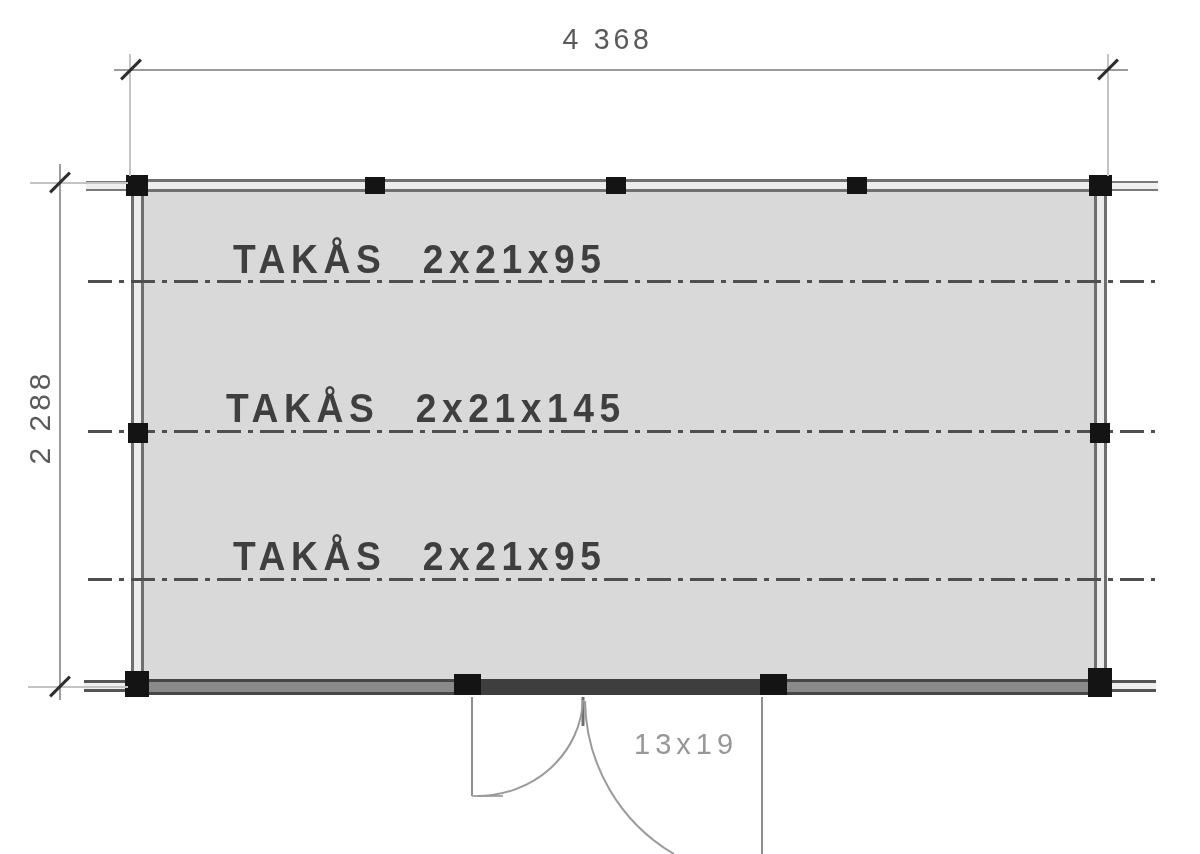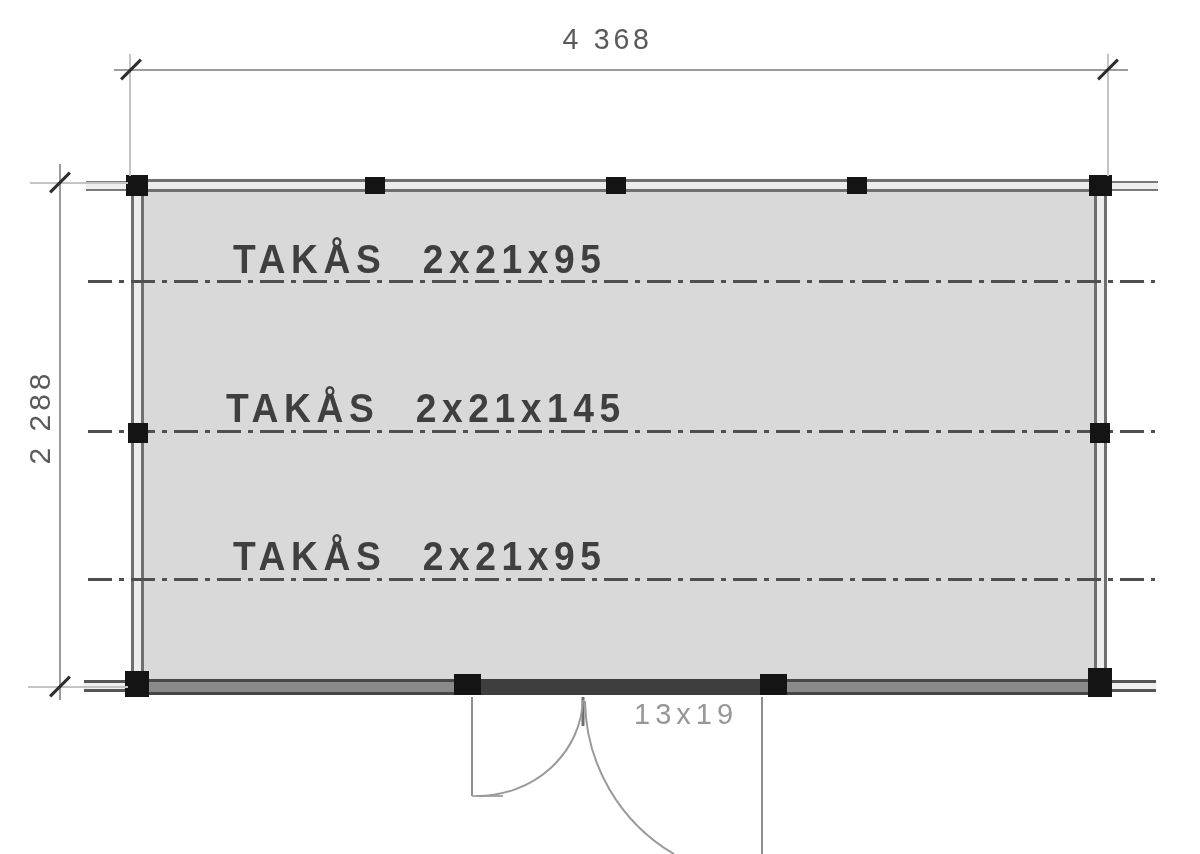--- a/index.html
+++ b/index.html
@@ -116,15 +116,15 @@
 
   <svg id="door-svg" width="1200" height="854" viewBox="0 0 1200 854">
     <line x1="472" y1="697" x2="472" y2="796" stroke="#8f8f8f" stroke-width="2"></line>
     <line x1="472" y1="796" x2="503" y2="796" stroke="#a8a8a8" stroke-width="2"></line>
     <line x1="583" y1="697" x2="583" y2="726" stroke="#6e6e6e" stroke-width="3"></line>
     <line x1="762" y1="697" x2="762" y2="854" stroke="#8f8f8f" stroke-width="2"></line>
     <path d="M 583 700 A 106 100 0 0 1 477 796" fill="none" stroke="#9a9a9a" stroke-width="2"></path>
     <path d="M 585 701 A 180 180 0 0 0 674 854" fill="none" stroke="#9a9a9a" stroke-width="2"></path>
   </svg>
 
-  <div class="door-label" style="left:634px;top:698px">13x19</div>
+  <div class="door-label" style="left:634px;top:728px">13x19</div>
 
 </div>
 
 </body></html>

